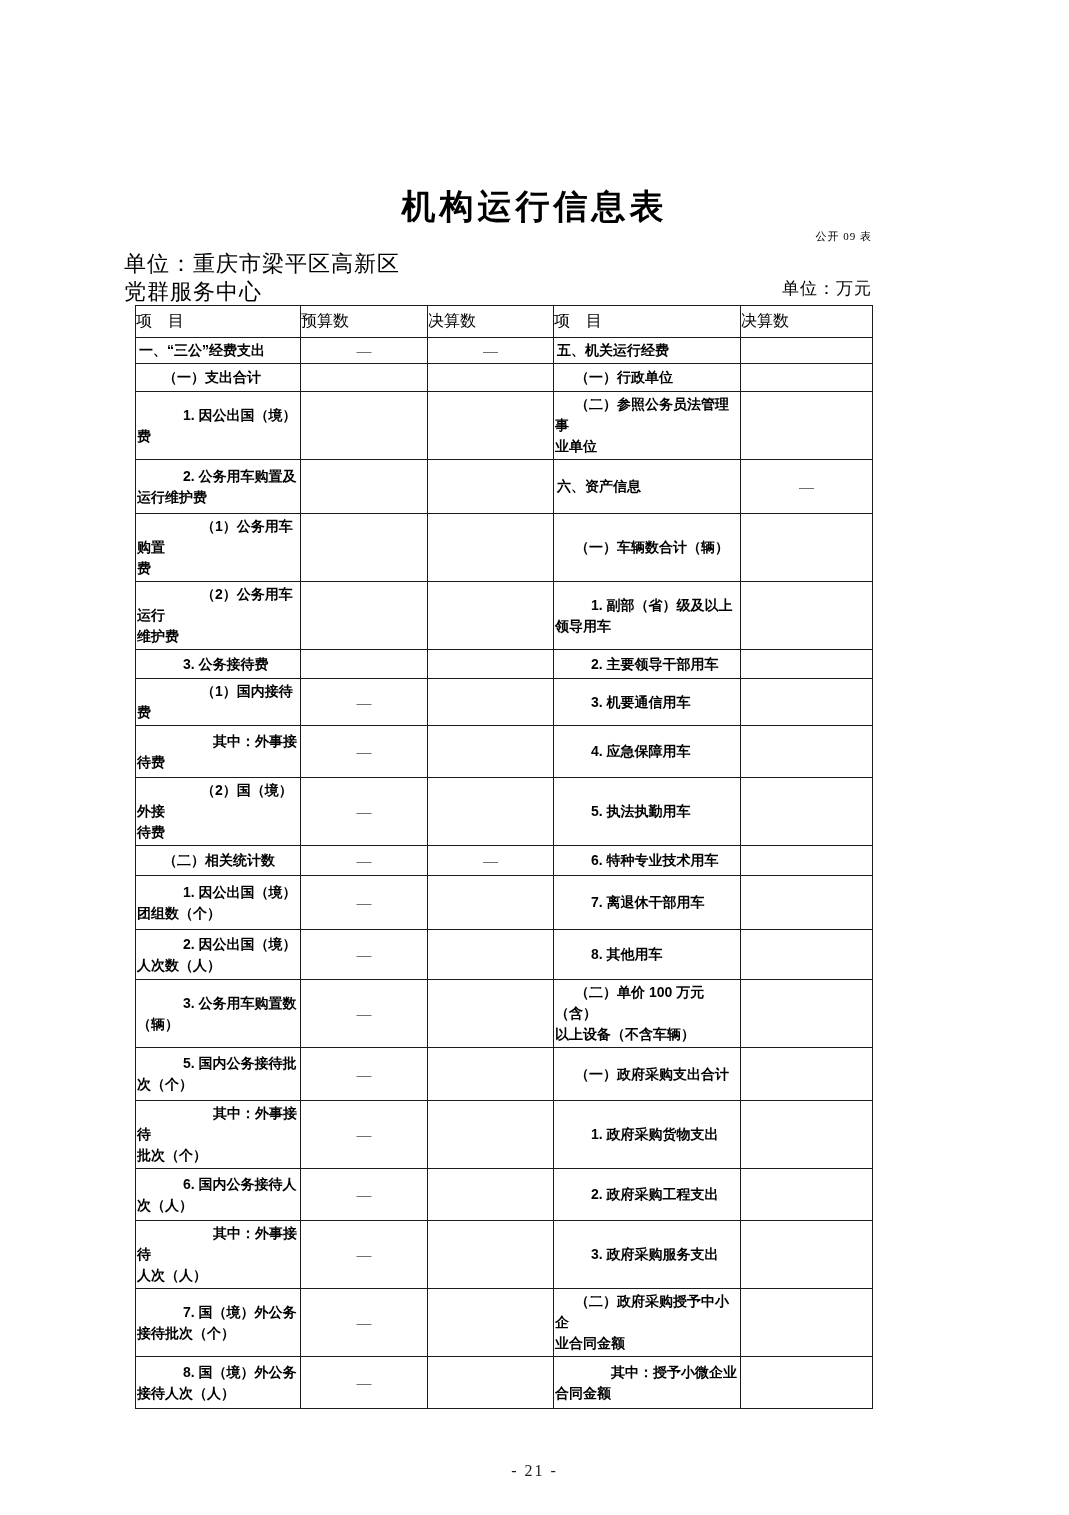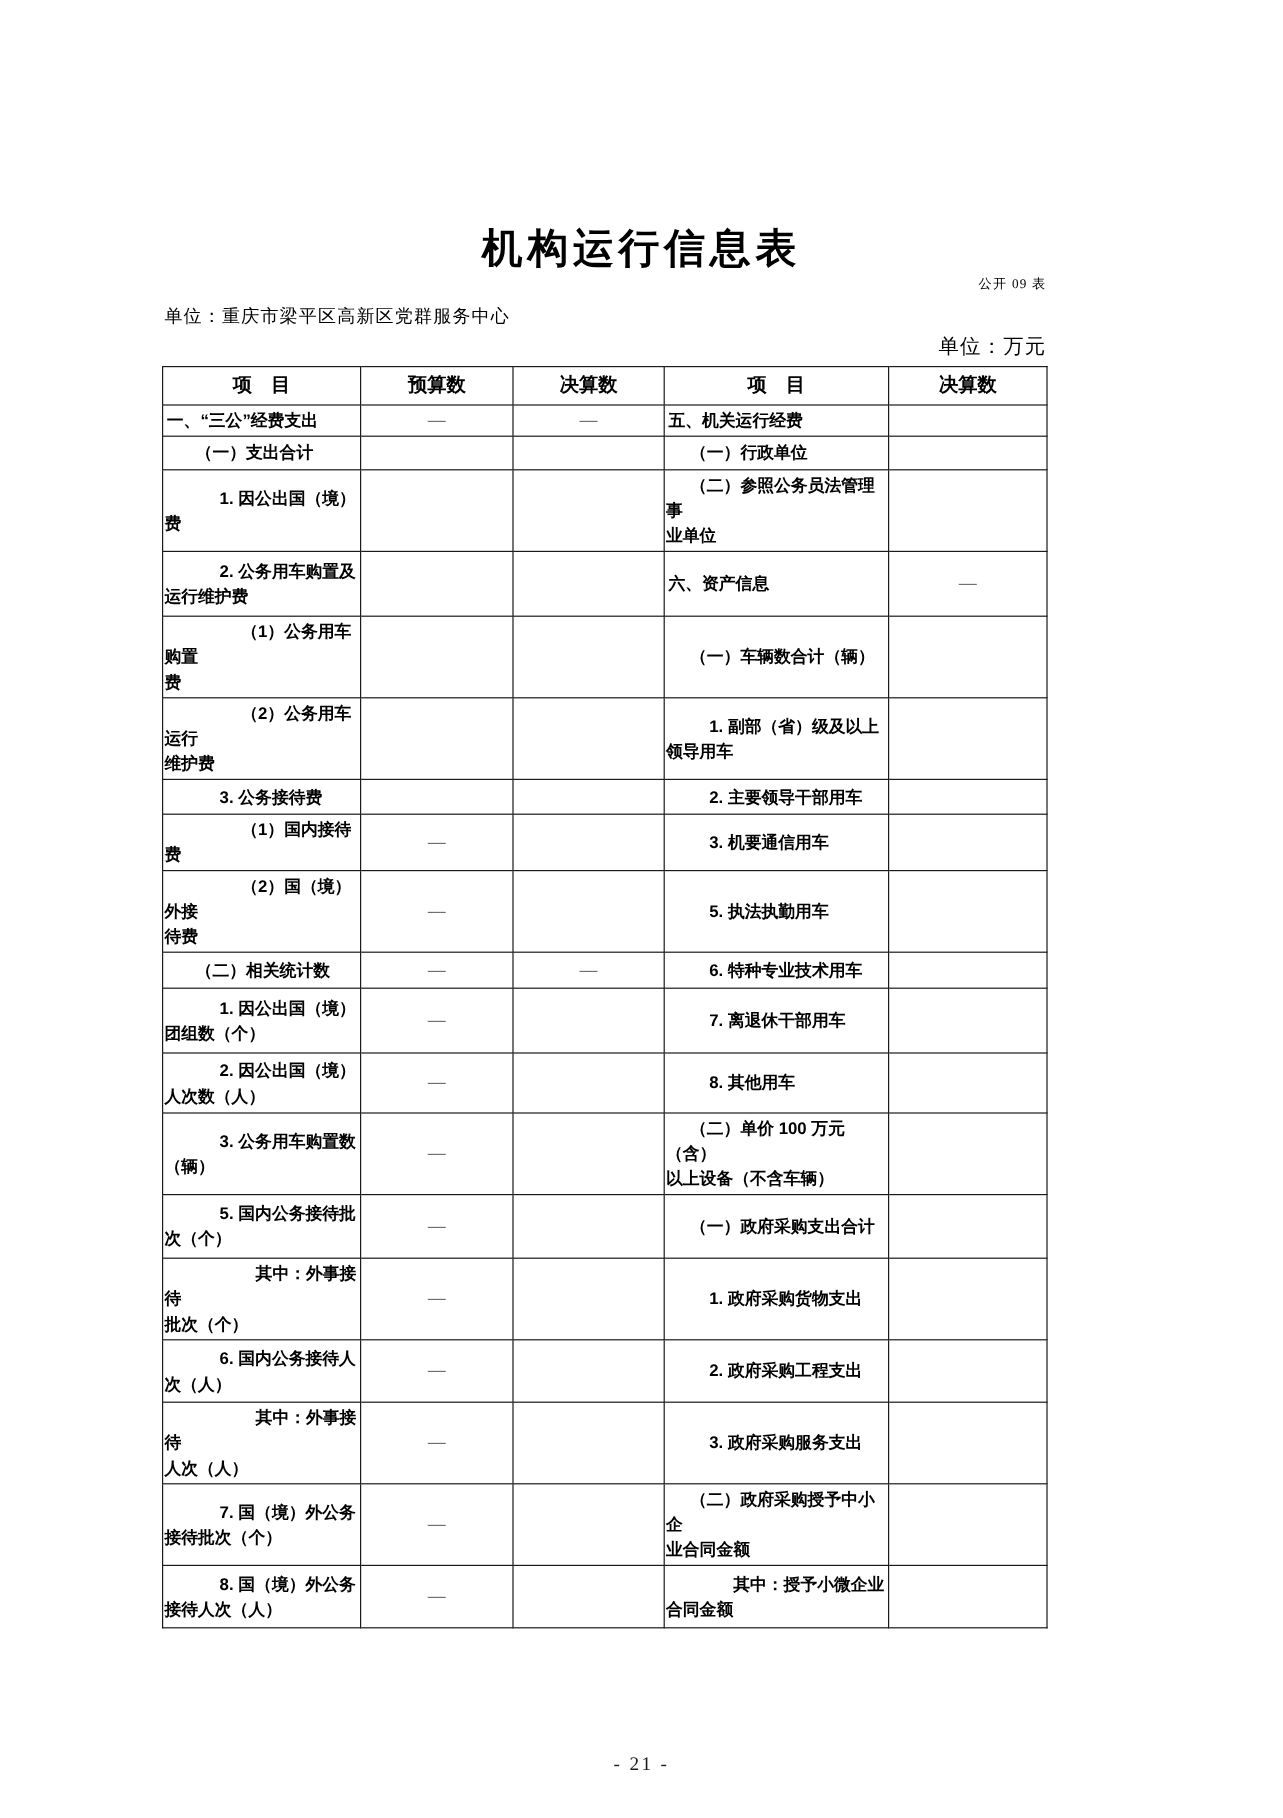--- a/index.html
+++ b/index.html
@@ -10,37 +10,37 @@
   }
   .doc-title{
     position:absolute;top:184px;left:0;right:0;text-align:center;
     font-size:34px;font-weight:bold;letter-spacing:4px;
     font-family:"Liberation Serif",serif;
   }
   .table-code{
     position:absolute;top:229px;right:197px;font-size:11px;letter-spacing:1px;
   }
   .unit-name{
-    position:absolute;top:250px;left:137px;width:288px;
-    font-size:15px;line-height:28px;letter-spacing:1px;
+    position:absolute;top:250px;left:124px;width:288px;
+    font-size:22px;line-height:28px;letter-spacing:1px;
   }
   .unit-currency{
     position:absolute;top:277px;right:197px;font-size:17px;letter-spacing:1px;
   }
   table.info-table{
     position:absolute;top:305px;left:135px;
     width:737px;table-layout:fixed;border-collapse:collapse;
     font-family:"Liberation Sans",sans-serif;
   }
   .info-table th,.info-table td{
     border:1px solid #1b1b1b;padding:0;margin:0;
     vertical-align:middle;overflow:hidden;
   }
   .info-table th{
-    height:31px;font-size:16px;font-weight:bold;text-align:center;
+    height:31px;font-size:16px;font-weight:normal;text-align:left;
   }
   .info-table td.item{
     font-size:14px;font-weight:bold;text-align:left;
     white-space:pre-wrap;line-height:21px;padding:2px 1px;
   }
   .info-table td.val{
     font-size:15px;text-align:center;color:var(--dash-color,#707070);
     font-weight:normal;letter-spacing:0;
   }
   .page-number{
@@ -129,20 +129,28 @@
         <td class="item" style="text-indent: 36px;">2. 主要领导干部用车</td>
         <td class="val"></td>
       </tr>
       <tr style="height: 29px;">
         <td class="item" style="text-indent: 64px; margin-left: 28px;">（1）国内接待费</td>
         <td class="val">—</td>
         <td class="val"></td>
         <td class="item" style="text-indent: 36px;">3. 机要通信用车</td>
         <td class="val"></td>
       </tr>
+      <tr style="height: 52px;">
+        <td class="item" style="text-indent: 76px;">其中：外事接
+待费</td>
+        <td class="val">—</td>
+        <td class="val"></td>
+        <td class="item" style="text-indent: 36px;">4. 应急保障用车</td>
+        <td class="val"></td>
+      </tr>
       <tr style="height: 50px;">
         <td class="item" style="text-indent: 64px;">（2）国（境）外接
 待费</td>
         <td class="val">—</td>
         <td class="val"></td>
         <td class="item" style="text-indent: 36px;">5. 执法执勤用车</td>
         <td class="val"></td>
       </tr>
       <tr style="height: 30px;">
         <td class="item" style="text-indent: 26px;">（二）相关统计数</td>

